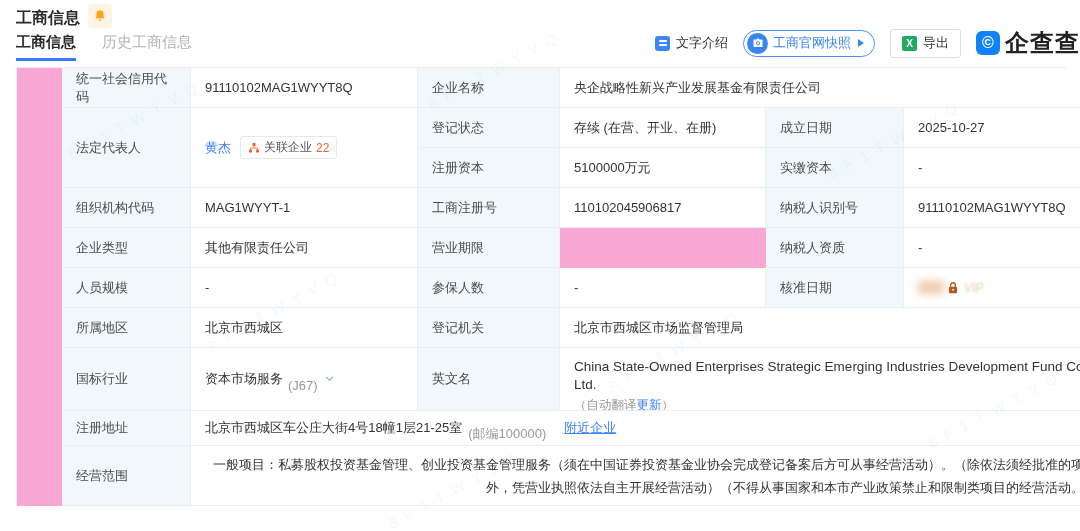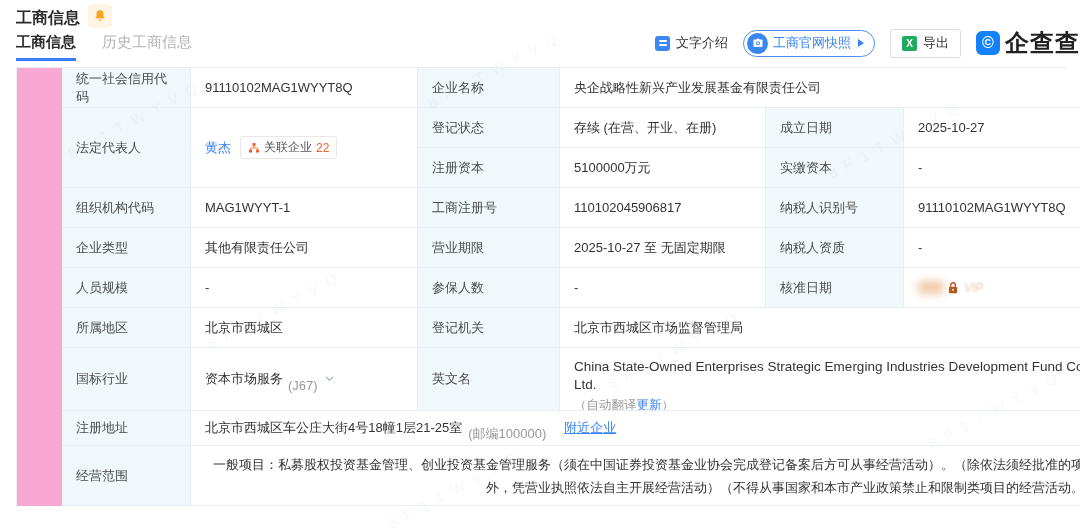--- a/index.html
+++ b/index.html
@@ -156,21 +156,20 @@
     <div class="c lab" style="grid-area:4/1">组织机构代码</div>
     <div class="c" style="grid-area:4/2">MAG1WYYT-1</div>
     <div class="c lab" style="grid-area:4/3">工商注册号</div>
     <div class="c" style="grid-area:4/4">110102045906817</div>
     <div class="c lab" style="grid-area:4/5">纳税人识别号</div>
     <div class="c" style="grid-area:4/6">91110102MAG1WYYT8Q</div>
 
     <div class="c lab" style="grid-area:5/1">企业类型</div>
     <div class="c" style="grid-area:5/2">其他有限责任公司</div>
     <div class="c lab" style="grid-area:5/3">营业期限</div>
-    <div class="c" style="grid-area:5/4">2025-10-27 至 无固定期限</div>
     <div class="c lab" style="grid-area:5/5">纳税人资质</div>
     <div class="c" style="grid-area:5/6">-</div>
 
     <div class="c lab" style="grid-area:6/1">人员规模</div>
     <div class="c" style="grid-area:6/2">-</div>
     <div class="c lab" style="grid-area:6/3">参保人数</div>
     <div class="c" style="grid-area:6/4">-</div>
     <div class="c lab" style="grid-area:6/5">核准日期</div>
     <div class="c" style="grid-area:6/6">
       <span class="lockpill">

